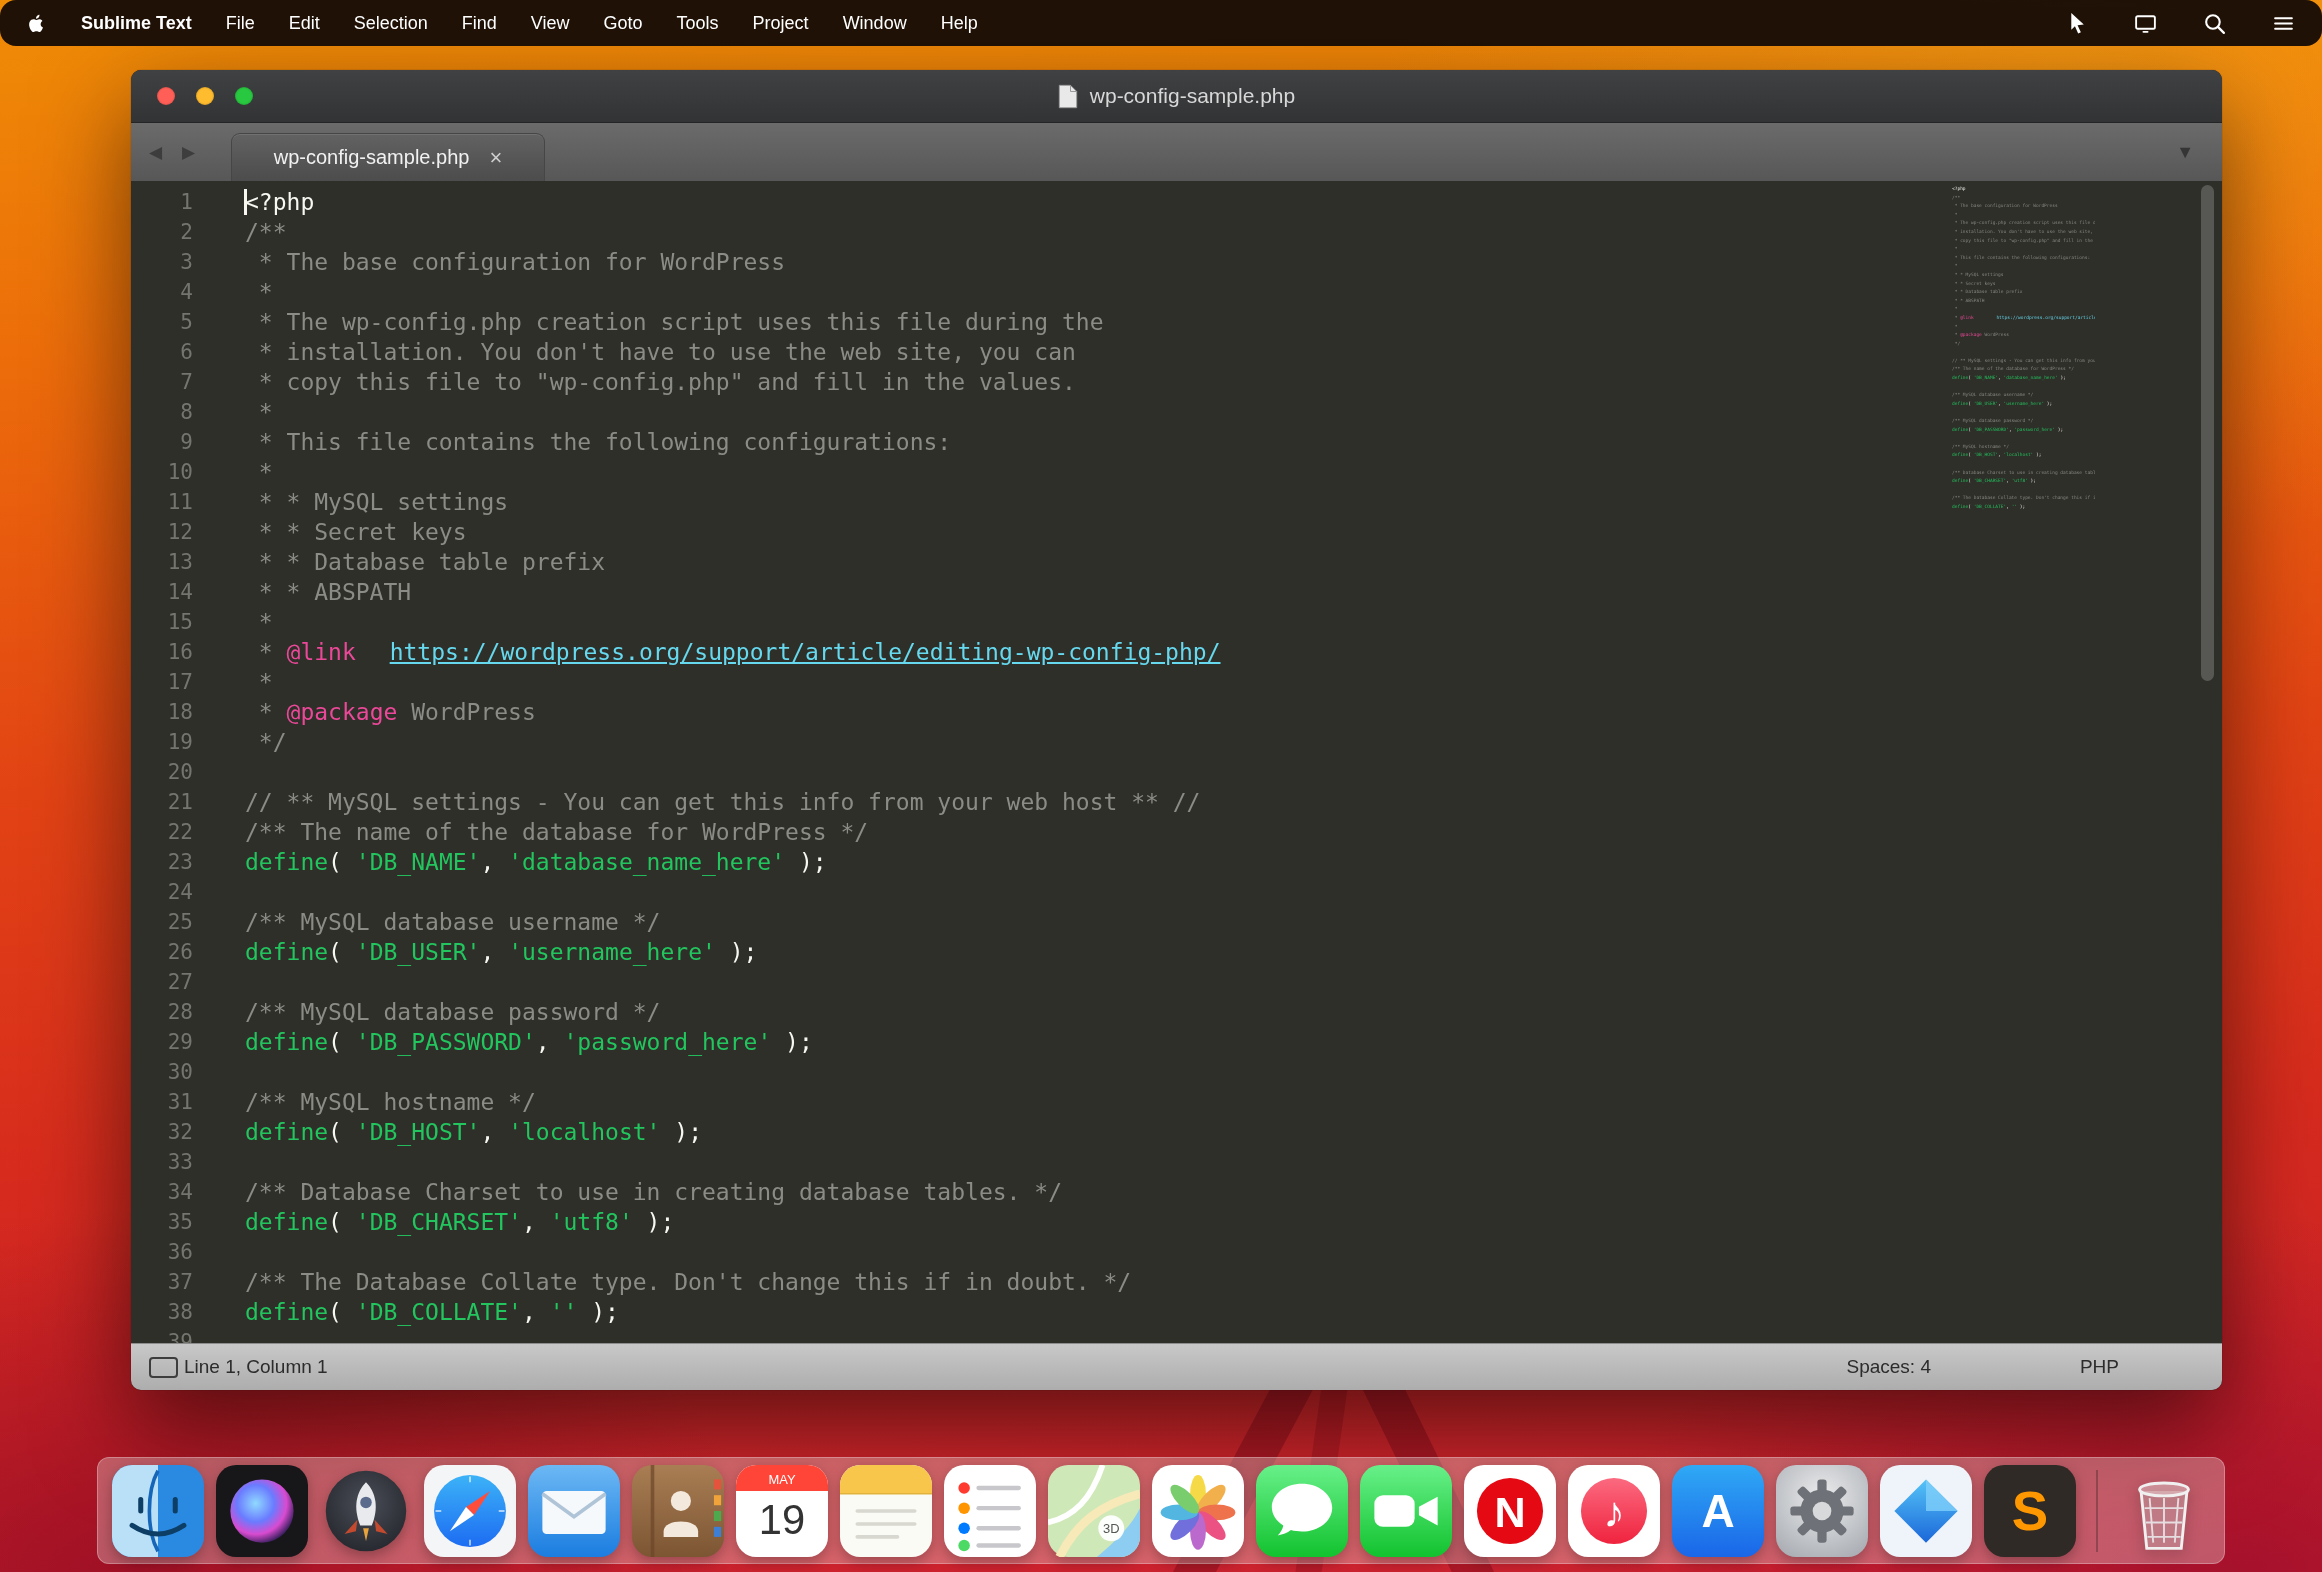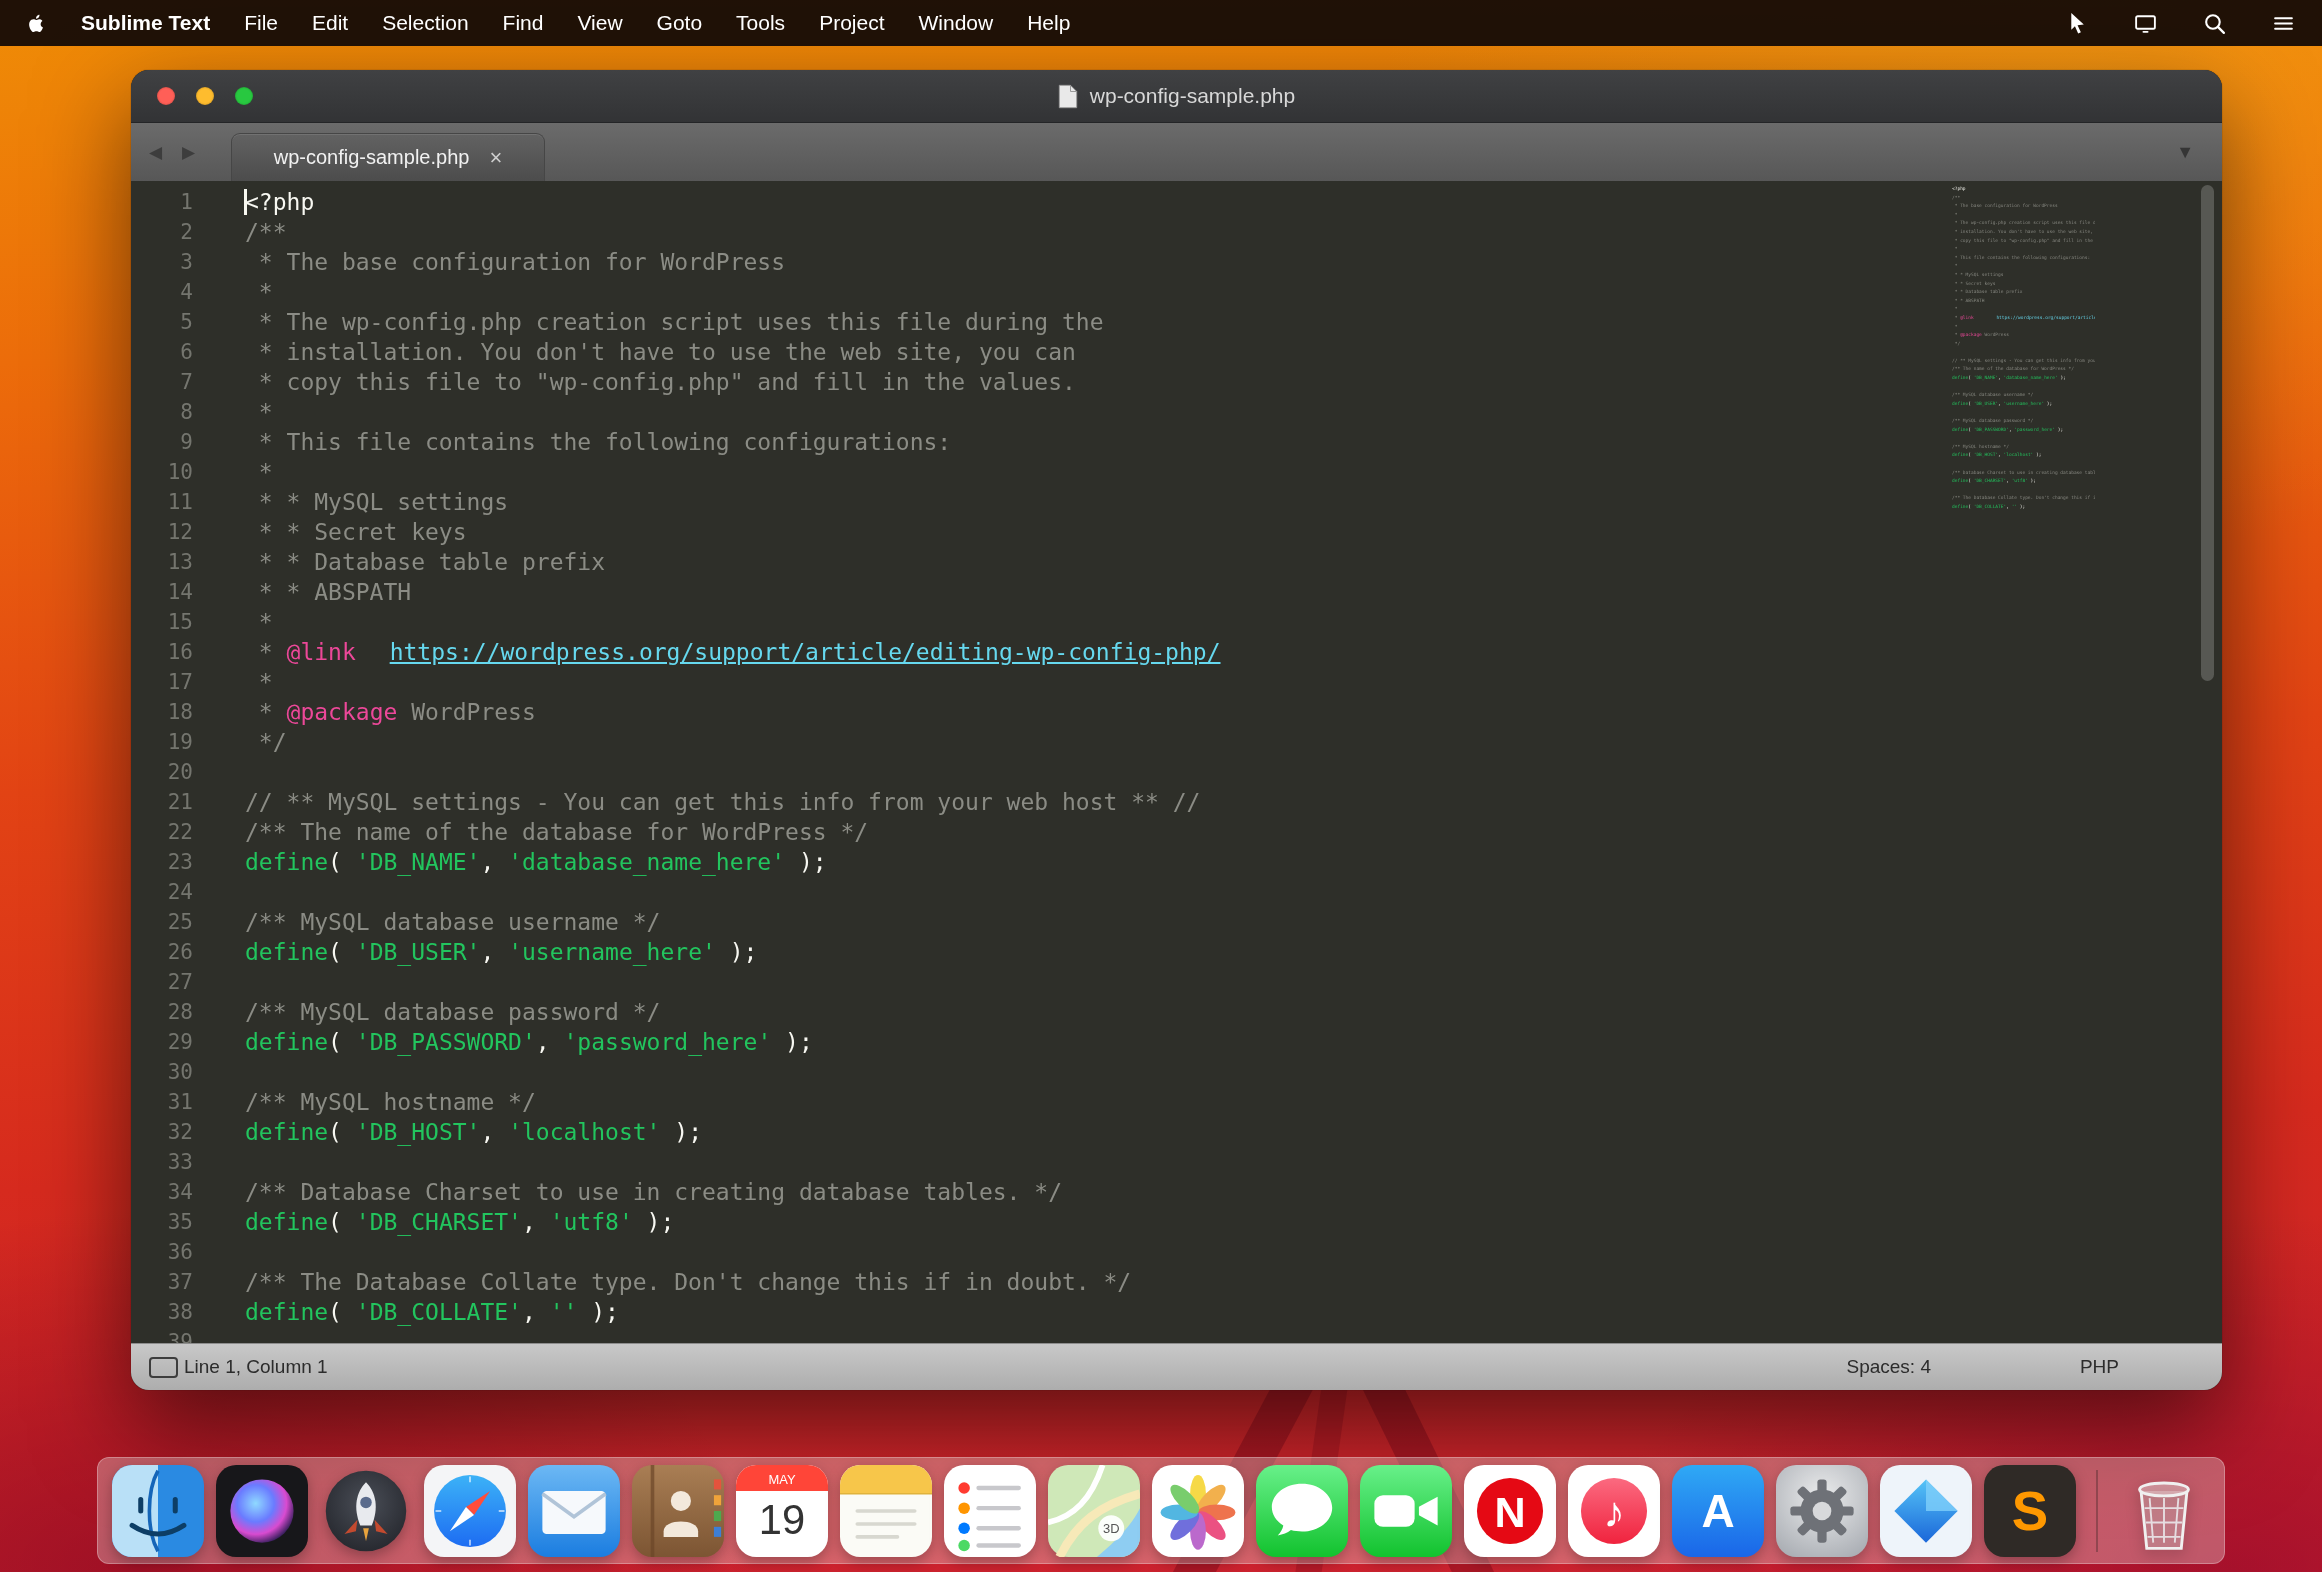--- a/index.html
+++ b/index.html
@@ -10,31 +10,31 @@
       radial-gradient(896px 517px at 96% 100%, rgba(130,0,40,0.5), transparent 70%),
       radial-gradient(1095px 697px at 90% 6%, rgba(255,195,40,0.28), transparent 65%),
       linear-gradient(178deg,#ef8d06 0%,#ec6c0a 22%,#e24314 48%,#d62a1e 72%,#ca2130 100%);}
   .stripe{position:absolute;background:rgba(125,8,24,0.45);}
   #stripe1{left:1244px;top:1264px;width:38px;height:358px;transform:rotate(28deg);}
   #stripe2{left:1391px;top:1264px;width:38px;height:358px;transform:rotate(-26deg);}
   #stripe3{left:1313px;top:1284px;width:26px;height:328px;transform:rotate(8deg);background:rgba(125,8,24,0.3);}
 
   
   .menubar{position:absolute;top:0;left:0;right:0;height:46px;background:rgba(20,11,6,0.95);
-    display:flex;align-items:center;color:#fff;font-size:21px;padding:0 26px;z-index:50;box-sizing:border-box;}
+    display:flex;align-items:center;color:#fff;font-size:18px;padding:0 26px;z-index:50;box-sizing:border-box;border-radius:16px;}
   .menu-left{display:flex;align-items:center;gap:34px;}
   .apple{display:flex;align-items:center;}
   .apple svg{width:21px;height:25px;fill:#fff;}
   .app-name{font-weight:bold;}
   .menu-item{white-space:nowrap;}
   .menu-right{margin-left:auto;display:flex;gap:44px;align-items:center;}
   .menu-right svg{width:25px;height:25px;display:block;}
 
   
-  .window{position:absolute;left:131px;top:70px;width:2091px;height:1320px;border-radius:18px;
+  .window{position:absolute;left:131px;top:70px;width:2091px;height:1320px;border-radius:10px;
     overflow:hidden;box-shadow:0 36px 95px rgba(0,0,0,0.55), 0 0 1px rgba(0,0,0,0.7);
     display:flex;flex-direction:column;z-index:10;background:#2e2f29;}
   .titlebar{height:52px;background:linear-gradient(#404143,#323335);display:flex;align-items:center;
     position:relative;border-bottom:1px solid #242527;flex:none;}
   .traffic{position:absolute;left:26px;display:flex;gap:21px;}
   .light{width:18px;height:18px;border-radius:50%;box-shadow:inset 0 0 2px rgba(0,0,0,0.3);}
   .light.red{background:#ff5f57;} .light.yellow{background:#febc2e;} .light.green{background:#28c840;}
   .title-center{margin:0 auto;display:flex;gap:12px;align-items:center;color:#d8d8d8;font-size:21px;}
   .doc-icon svg{width:20px;height:25px;display:block;}
 

